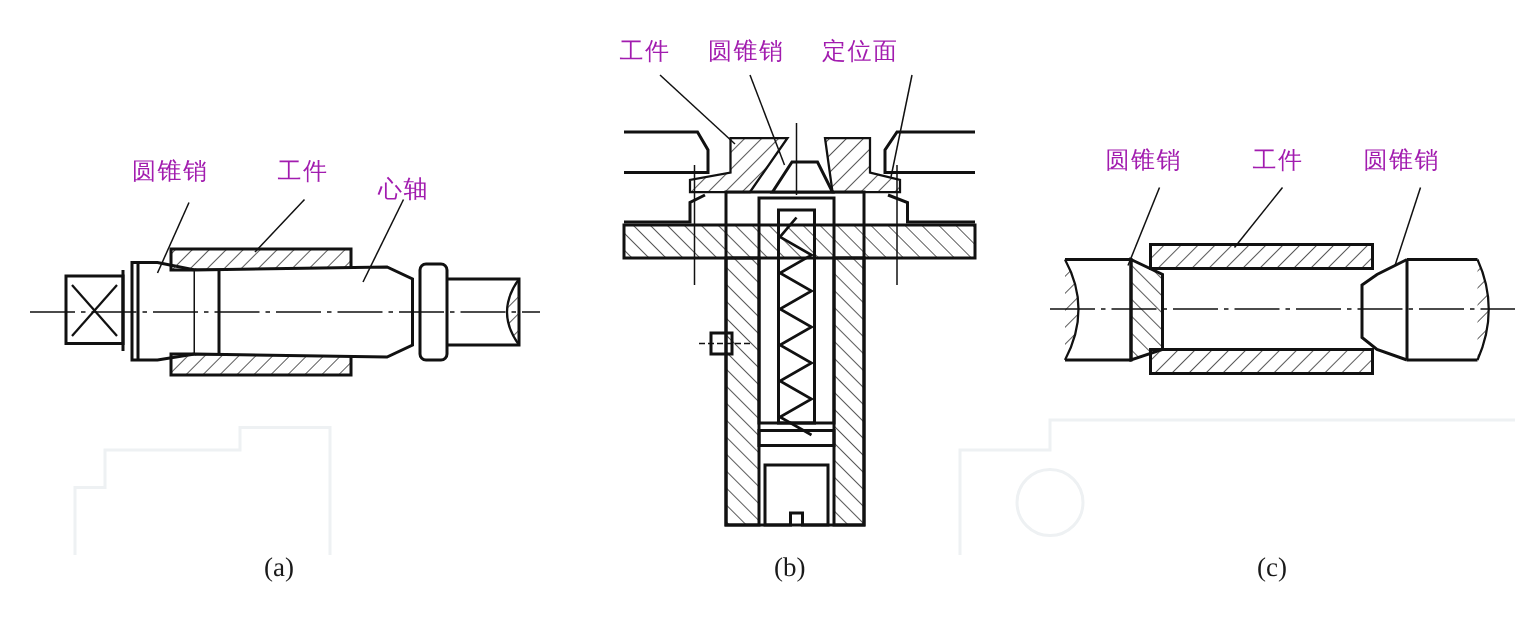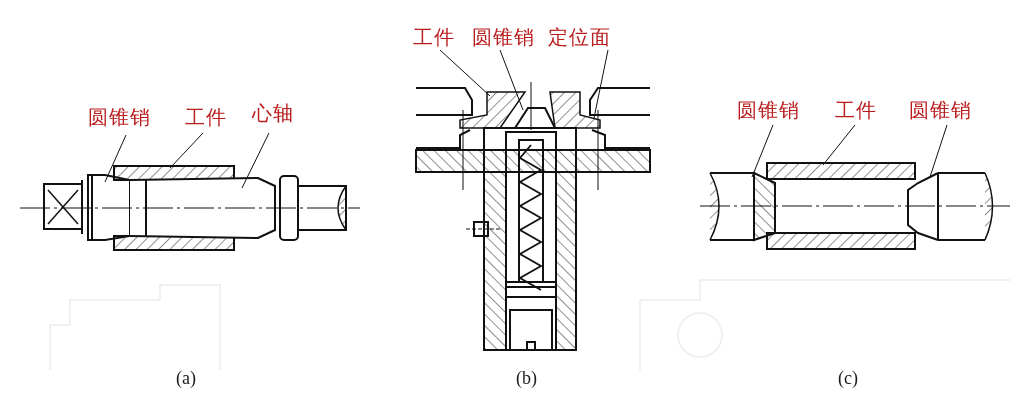--- a/index.html
+++ b/index.html
@@ -1,17 +1,17 @@
 <!DOCTYPE html>
 <html><head>
 <meta charset="utf-8">
 <style>
   html, body { margin:0; padding:0; background:#ffffff; }
   body { width:1015px; height:416px; position:relative; overflow:hidden; font-family:"DejaVu Sans", sans-serif; }
-  .label { position:absolute; font-size:20px; color:#b91c1c; letter-spacing:1px; white-space:nowrap; }
+  .label { position:absolute; font-size:16px; color:#a21caf; letter-spacing:1px; white-space:nowrap; }
   .cap { position:absolute; font-family:"Liberation Serif", serif; font-size:18px; color:#1a1a1a; }
   svg { position:absolute; left:0; top:0; }
 </style>
 </head>
 <body>
 
 <svg width="1015" height="416" viewBox="0 0 1015 416">
   <defs>
     <pattern id="hatch" patternUnits="userSpaceOnUse" width="8" height="8" patternTransform="rotate(45)">
       <line x1="0" y1="0" x2="0" y2="8" stroke="#222" stroke-width="1"></line>
@@ -116,21 +116,21 @@
     <line x1="700" y1="206" x2="1010" y2="206" stroke-width="1" stroke-dasharray="30 4 3 4"></line>
 
     <line x1="773" y1="125" x2="752" y2="177" stroke-width="1"></line>
     <line x1="855" y1="125" x2="823" y2="165" stroke-width="1"></line>
     <line x1="947" y1="125" x2="930" y2="177" stroke-width="1"></line>
   </g>
 </svg>
 
 <div class="label" style="left:88px;top:104px">圆锥销</div>
 <div class="label" style="left:185px;top:104px">工件</div>
-<div class="label" style="left:252px;top:100px">心轴</div>
+<div class="label" style="left:252px;top:116px">心轴</div>
 <div class="cap" style="left:176px;top:368px">(a)</div>
 
 <div class="label" style="left:413px;top:24px">工件</div>
 <div class="label" style="left:472px;top:24px">圆锥销</div>
 <div class="label" style="left:548px;top:24px">定位面</div>
 <div class="cap" style="left:516px;top:368px">(b)</div>
 
 <div class="label" style="left:737px;top:97px">圆锥销</div>
 <div class="label" style="left:835px;top:97px">工件</div>
 <div class="label" style="left:909px;top:97px">圆锥销</div>

